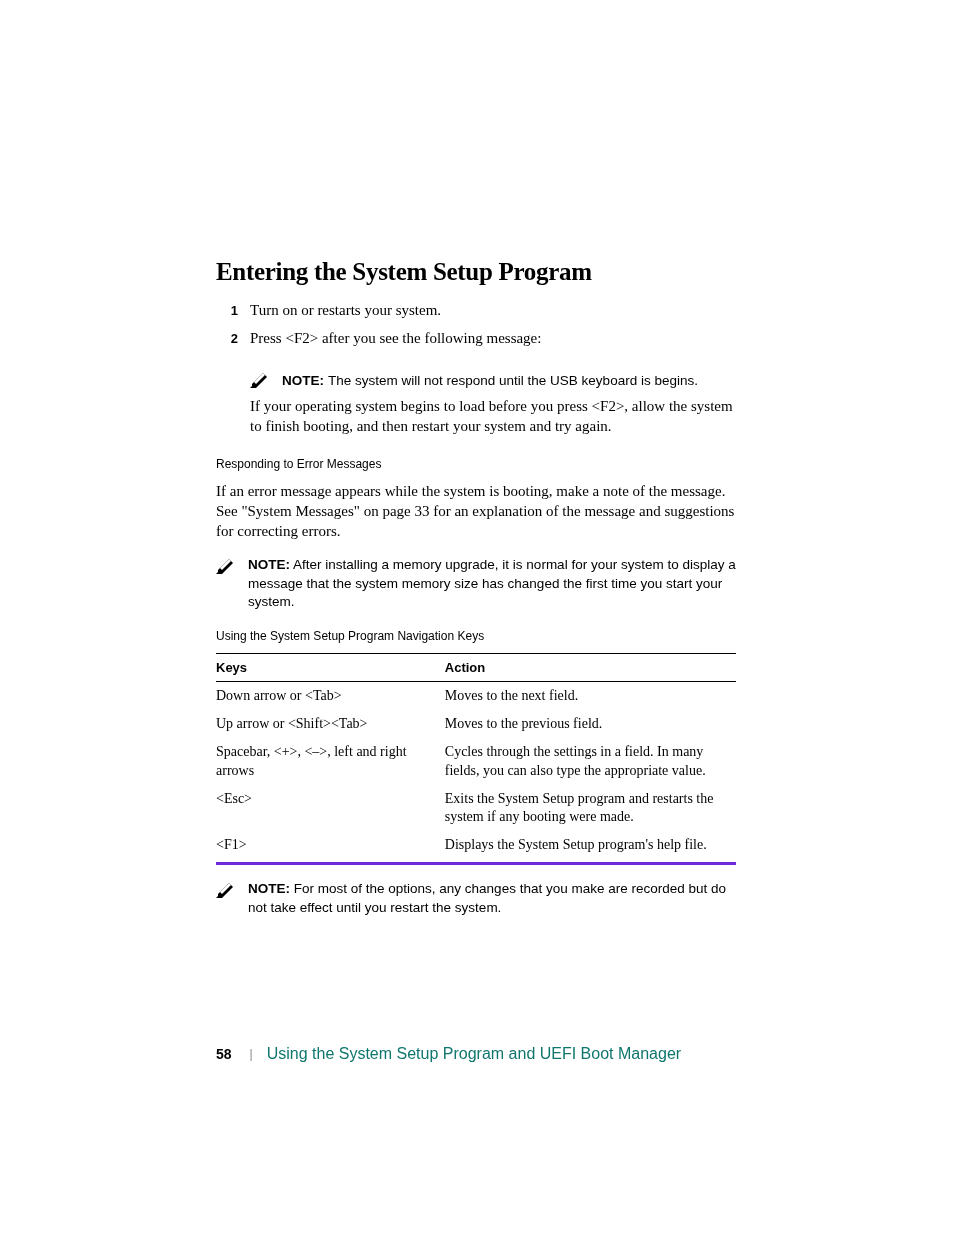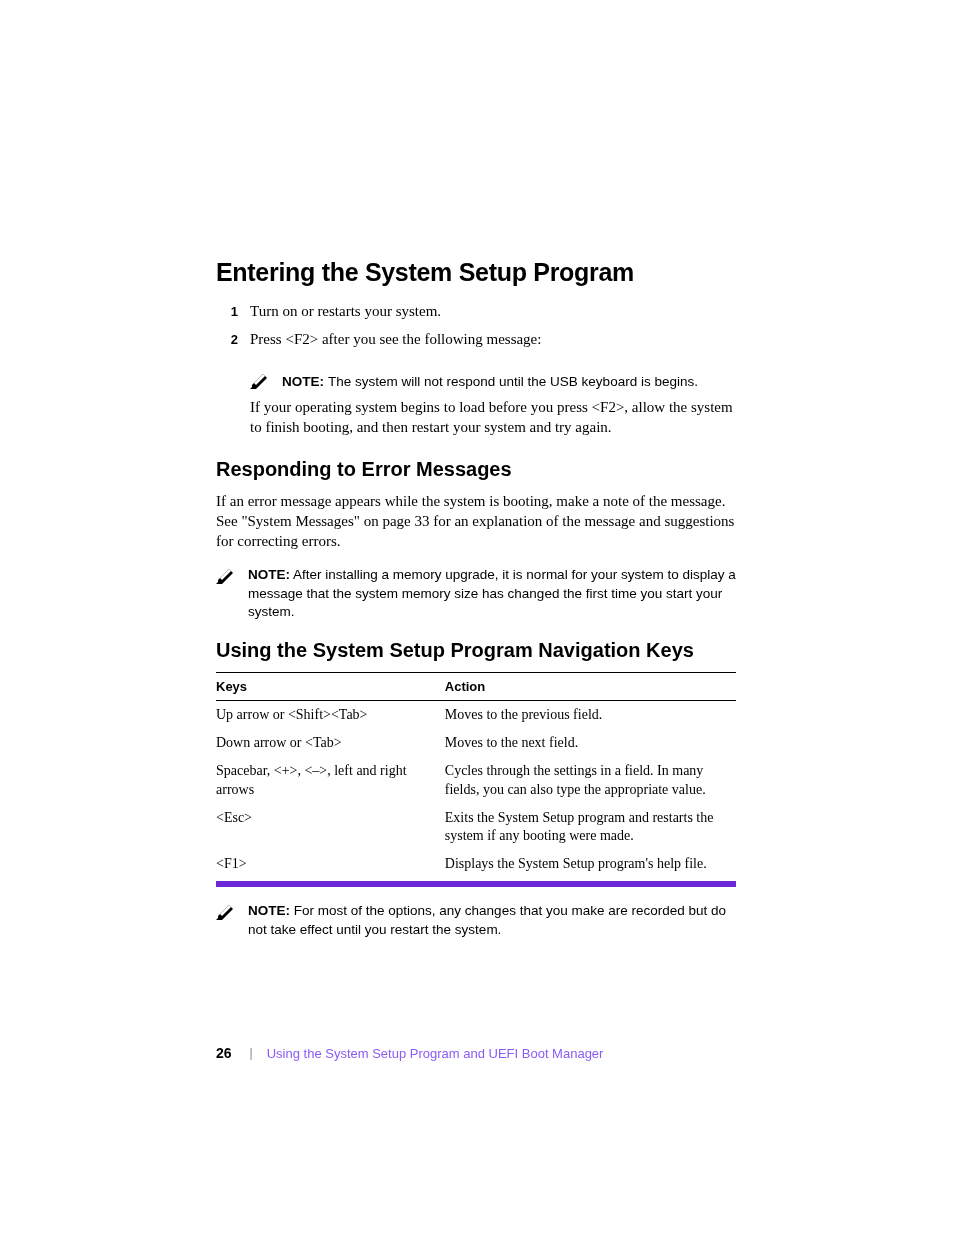--- a/index.html
+++ b/index.html
@@ -15,21 +15,21 @@
       color: #000;
       position: relative;
     }
     .content {
       position: absolute;
       left: 216px;
       top: 258px;
       width: 520px;
     }
     .h1 {
-      font-family: Liberation Sans, sans-serif;
+      font-family: Liberation Serif, serif;
       font-weight: bold;
       font-size: 25px;
       letter-spacing: -0.3px;
       margin-bottom: 14px;
     }
     .ol {
       list-style: none;
       margin-bottom: 20px;
     }
     .ol li {
@@ -79,22 +79,22 @@
     .note-body {
       line-height: 1.35;
     }
     .para {
       font-size: 15px;
       line-height: 1.35;
       margin-bottom: 12px;
     }
     .h3 {
       font-family: Arial, Helvetica, sans-serif;
-      font-weight: bold;
-      font-size: 20px;
+      font-weight: normal;
+      font-size: 12px;
       margin-top: 18px;
       margin-bottom: 10px;
     }
     .note-block {
       display: flex;
       align-items: flex-start;
       margin-top: 15px;
       margin-bottom: 18px;
     }
     .note-block .note-body {
@@ -125,21 +125,21 @@
     th:first-child {
       width: 44%;
     }
     td {
       font-size: 14px;
       line-height: 1.3;
       padding: 5px 8px 5px 0;
       vertical-align: top;
     }
     tbody tr:last-child {
-      border-bottom: 6px solid #6d28d9;
+      border-bottom: 3px solid #6d28d9;
     }
     tbody tr:last-child td {
       padding-bottom: 8px;
     }
     .footer {
       position: absolute;
       left: 216px;
       top: 1045px;
       display: flex;
       align-items: center;
@@ -149,22 +149,22 @@
       font-weight: bold;
       font-size: 14px;
       margin-right: 18px;
     }
     .footer .sep {
       color: #888;
       font-size: 12px;
       margin-right: 14px;
     }
     .footer .chapter {
-      font-size: 13px;
-      color: #8b5cf6;
+      font-size: 16px;
+      color: #0f766e;
     }
   </style>
 </head>
 <body>
 
 <div class="content">
 
   <h1 class="h1">Entering the System Setup Program</h1>
 
   <ol class="ol">
@@ -213,26 +213,26 @@
 
   <table>
     <thead>
       <tr>
         <th>Keys</th>
         <th>Action</th>
       </tr>
     </thead>
     <tbody>
       <tr>
+        <td>Down arrow or &lt;Tab&gt;</td>
+        <td>Moves to the next field.</td>
+      </tr>
+      <tr>
         <td>Up arrow or &lt;Shift&gt;&lt;Tab&gt;</td>
         <td>Moves to the previous field.</td>
-      </tr>
-      <tr>
-        <td>Down arrow or &lt;Tab&gt;</td>
-        <td>Moves to the next field.</td>
       </tr>
       <tr>
         <td>Spacebar, &lt;+&gt;, &lt;–&gt;, left and right arrows</td>
         <td>Cycles through the settings in a field. In many fields, you can also type the appropriate value.</td>
       </tr>
       <tr>
         <td>&lt;Esc&gt;</td>
         <td>Exits the System Setup program and restarts the system if any booting were made.</td>
       </tr>
       <tr>
@@ -250,16 +250,16 @@
     </svg>
     <div class="note-body">
       <span class="note-label">NOTE:</span>
       <span class="note-text">For most of the options, any changes that you make are recorded but do not take effect until you restart the system.</span>
     </div>
   </div>
 
 </div>
 
 <div class="footer">
-  <span class="page">26</span>
+  <span class="page">58</span>
   <span class="sep">|</span>
   <span class="chapter">Using the System Setup Program and UEFI Boot Manager</span>
 </div>
 
 </body></html>

